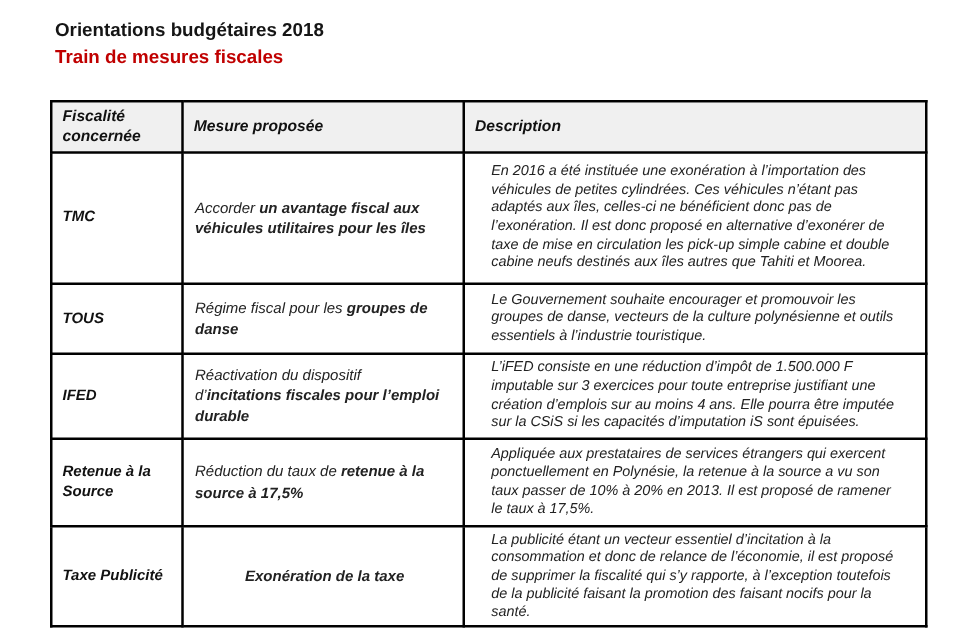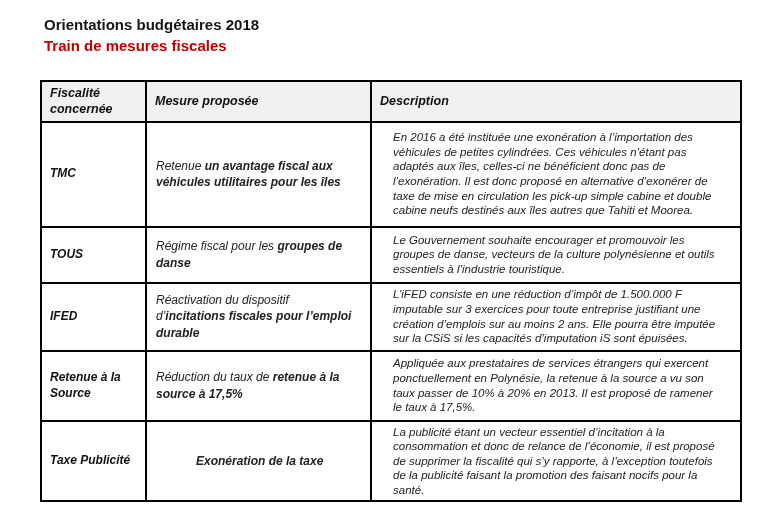--- a/index.html
+++ b/index.html
@@ -79,32 +79,32 @@
         <col class="c3">
     </colgroup>
     <tbody>
         <tr class="hdr">
       <th class="hcell">Fiscalité concernée</th>
       <th class="hcell">Mesure proposée</th>
       <th class="hcell">Description</th>
     </tr>
     <tr class="r0">
       <td class="fisc">TMC</td>
-      <td class="mes"><span>Retenue </span><span style="font-weight: 700;">un avantage fiscal aux véhicules utilitaires pour les îles</span></td>
+      <td class="mes"><span>Accorder </span><span style="font-weight: 700;">un avantage fiscal aux véhicules utilitaires pour les îles</span></td>
       <td class="desc">En 2016 a été instituée une exonération à l’importation des véhicules de petites cylindrées. Ces véhicules n’étant pas adaptés aux îles, celles-ci ne bénéficient donc pas de l’exonération. Il est donc proposé en alternative d’exonérer de taxe de mise en circulation les pick-up simple cabine et double cabine neufs destinés aux îles autres que Tahiti et Moorea.</td>
     </tr>
     <tr class="r1">
       <td class="fisc">TOUS</td>
       <td class="mes"><span>Régime fiscal pour les </span><span style="font-weight: 700;">groupes de danse</span></td>
       <td class="desc">Le Gouvernement souhaite encourager et promouvoir les groupes de danse, vecteurs de la culture polynésienne et outils essentiels à l’industrie touristique.</td>
     </tr>
     <tr class="r2">
       <td class="fisc">IFED</td>
       <td class="mes"><span>Réactivation du dispositif d’</span><span style="font-weight: 700;">incitations fiscales pour l’emploi durable</span></td>
-      <td class="desc">L’iFED consiste en une réduction d’impôt de 1.500.000 F imputable sur 3 exercices pour toute entreprise justifiant une création d’emplois sur au moins 2 ans. Elle pourra être imputée sur la CSiS si les capacités d’imputation iS sont épuisées.</td>
+      <td class="desc">L’iFED consiste en une réduction d’impôt de 1.500.000 F imputable sur 3 exercices pour toute entreprise justifiant une création d’emplois sur au moins 4 ans. Elle pourra être imputée sur la CSiS si les capacités d’imputation iS sont épuisées.</td>
     </tr>
     <tr class="r3">
       <td class="fisc">Retenue à la Source</td>
       <td class="mes"><span>Réduction du taux de </span><span style="font-weight: 700;">retenue à la source à 17,5%</span></td>
       <td class="desc">Appliquée aux prestataires de services étrangers qui exercent ponctuellement en Polynésie, la retenue à la source a vu son taux passer de 10% à 20% en 2013. Il est proposé de ramener le taux à 17,5%.</td>
     </tr>
     <tr class="r4">
       <td class="fisc">Taxe Publicité</td>
       <td class="mes"><span style="font-weight: 700; margin-left: 40px;">Exonération de la taxe</span></td>
       <td class="desc">La publicité étant un vecteur essentiel d’incitation à la consommation et donc de relance de l’économie, il est proposé de supprimer la fiscalité qui s’y rapporte, à l’exception toutefois de la publicité faisant la promotion des faisant nocifs pour la santé.</td>

